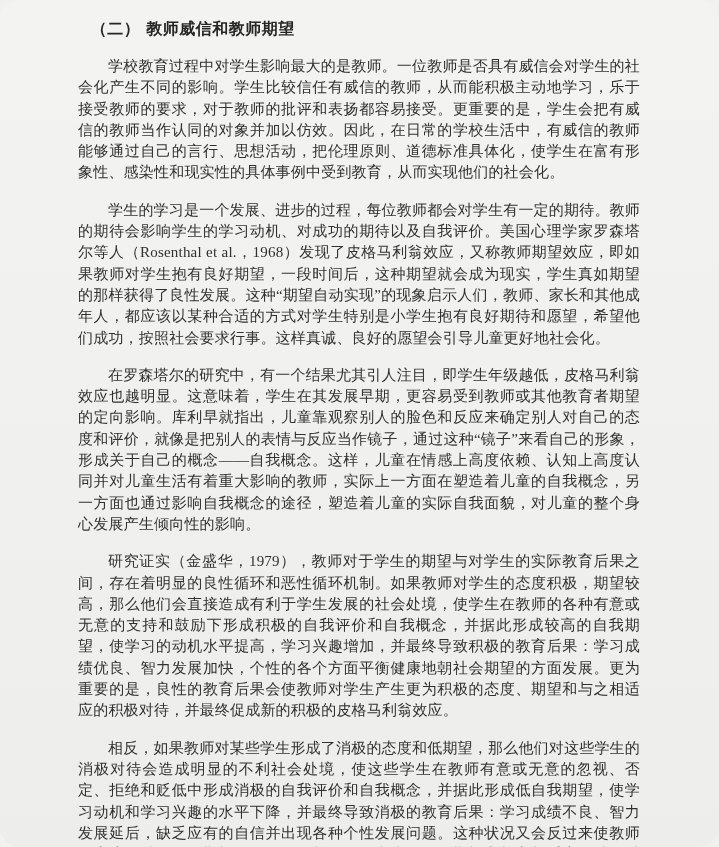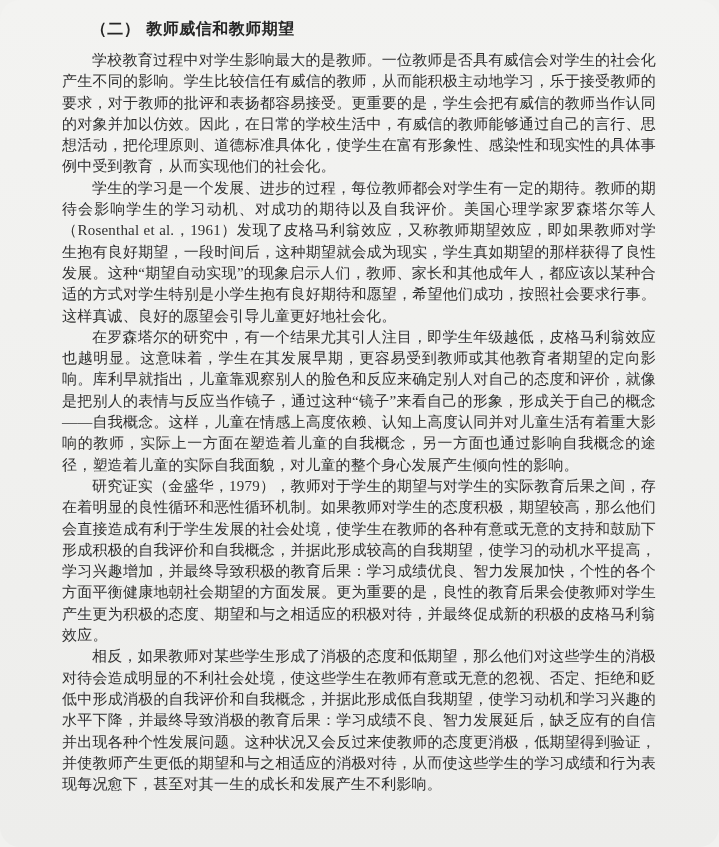--- a/index.html
+++ b/index.html
@@ -32,42 +32,42 @@
     color: #262626;
   }
   .section-heading .heading-title {
     margin-left: 6px;
   }
   .section-heading.second {
     margin-top: 26px;
     margin-bottom: 12px;
   }
   .body-paragraph {
-    margin: 0;
+    margin: 16px;
     font-size: 15px;
     line-height: 21.3px;
     text-align: justify;
     text-justify: inter-ideograph;
     text-indent: 2em;
     letter-spacing: 0.2px;
     color: #303030;
   }
 </style>
 </head>
 <body>
 
 <div class="scan-page">
 
   <h2 class="section-heading">
     <span class="heading-number">（二）</span><span class="heading-title">教师威信和教师期望</span>
   </h2>
 
   <p class="body-paragraph">学校教育过程中对学生影响最大的是教师。一位教师是否具有威信会对学生的社会化产生不同的影响。学生比较信任有威信的教师，从而能积极主动地学习，乐于接受教师的要求，对于教师的批评和表扬都容易接受。更重要的是，学生会把有威信的教师当作认同的对象并加以仿效。因此，在日常的学校生活中，有威信的教师能够通过自己的言行、思想活动，把伦理原则、道德标准具体化，使学生在富有形象性、感染性和现实性的具体事例中受到教育，从而实现他们的社会化。</p>
 
-  <p class="body-paragraph">学生的学习是一个发展、进步的过程，每位教师都会对学生有一定的期待。教师的期待会影响学生的学习动机、对成功的期待以及自我评价。美国心理学家罗森塔尔等人（Rosenthal et al.，1961）发现了皮格马利翁效应，又称教师期望效应，即如果教师对学生抱有良好期望，一段时间后，这种期望就会成为现实，学生真如期望的那样获得了良性发展。这种“期望自动实现”的现象启示人们，教师、家长和其他成年人，都应该以某种合适的方式对学生特别是小学生抱有良好期待和愿望，希望他们成功，按照社会要求行事。这样真诚、良好的愿望会引导儿童更好地社会化。</p>
+  <p class="body-paragraph">学生的学习是一个发展、进步的过程，每位教师都会对学生有一定的期待。教师的期待会影响学生的学习动机、对成功的期待以及自我评价。美国心理学家罗森塔尔等人（Rosenthal et al.，1968）发现了皮格马利翁效应，又称教师期望效应，即如果教师对学生抱有良好期望，一段时间后，这种期望就会成为现实，学生真如期望的那样获得了良性发展。这种“期望自动实现”的现象启示人们，教师、家长和其他成年人，都应该以某种合适的方式对学生特别是小学生抱有良好期待和愿望，希望他们成功，按照社会要求行事。这样真诚、良好的愿望会引导儿童更好地社会化。</p>
 
   <p class="body-paragraph">在罗森塔尔的研究中，有一个结果尤其引人注目，即学生年级越低，皮格马利翁效应也越明显。这意味着，学生在其发展早期，更容易受到教师或其他教育者期望的定向影响。库利早就指出，儿童靠观察别人的脸色和反应来确定别人对自己的态度和评价，就像是把别人的表情与反应当作镜子，通过这种“镜子”来看自己的形象，形成关于自己的概念——自我概念。这样，儿童在情感上高度依赖、认知上高度认同并对儿童生活有着重大影响的教师，实际上一方面在塑造着儿童的自我概念，另一方面也通过影响自我概念的途径，塑造着儿童的实际自我面貌，对儿童的整个身心发展产生倾向性的影响。</p>
 
   <p class="body-paragraph">研究证实（金盛华，1979），教师对于学生的期望与对学生的实际教育后果之间，存在着明显的良性循环和恶性循环机制。如果教师对学生的态度积极，期望较高，那么他们会直接造成有利于学生发展的社会处境，使学生在教师的各种有意或无意的支持和鼓励下形成积极的自我评价和自我概念，并据此形成较高的自我期望，使学习的动机水平提高，学习兴趣增加，并最终导致积极的教育后果：学习成绩优良、智力发展加快，个性的各个方面平衡健康地朝社会期望的方面发展。更为重要的是，良性的教育后果会使教师对学生产生更为积极的态度、期望和与之相适应的积极对待，并最终促成新的积极的皮格马利翁效应。</p>
 
   <p class="body-paragraph">相反，如果教师对某些学生形成了消极的态度和低期望，那么他们对这些学生的消极对待会造成明显的不利社会处境，使这些学生在教师有意或无意的忽视、否定、拒绝和贬低中形成消极的自我评价和自我概念，并据此形成低自我期望，使学习动机和学习兴趣的水平下降，并最终导致消极的教育后果：学习成绩不良、智力发展延后，缺乏应有的自信并出现各种个性发展问题。这种状况又会反过来使教师的态度更消极，低期望得到验证，并使教师产生更低的期望和与之相适应的消极对待，从而使这些学生的学习成绩和行为表现每况愈下，甚至对其一生的成长和发展产生不利影响。</p>
 
 
 </div>
 

